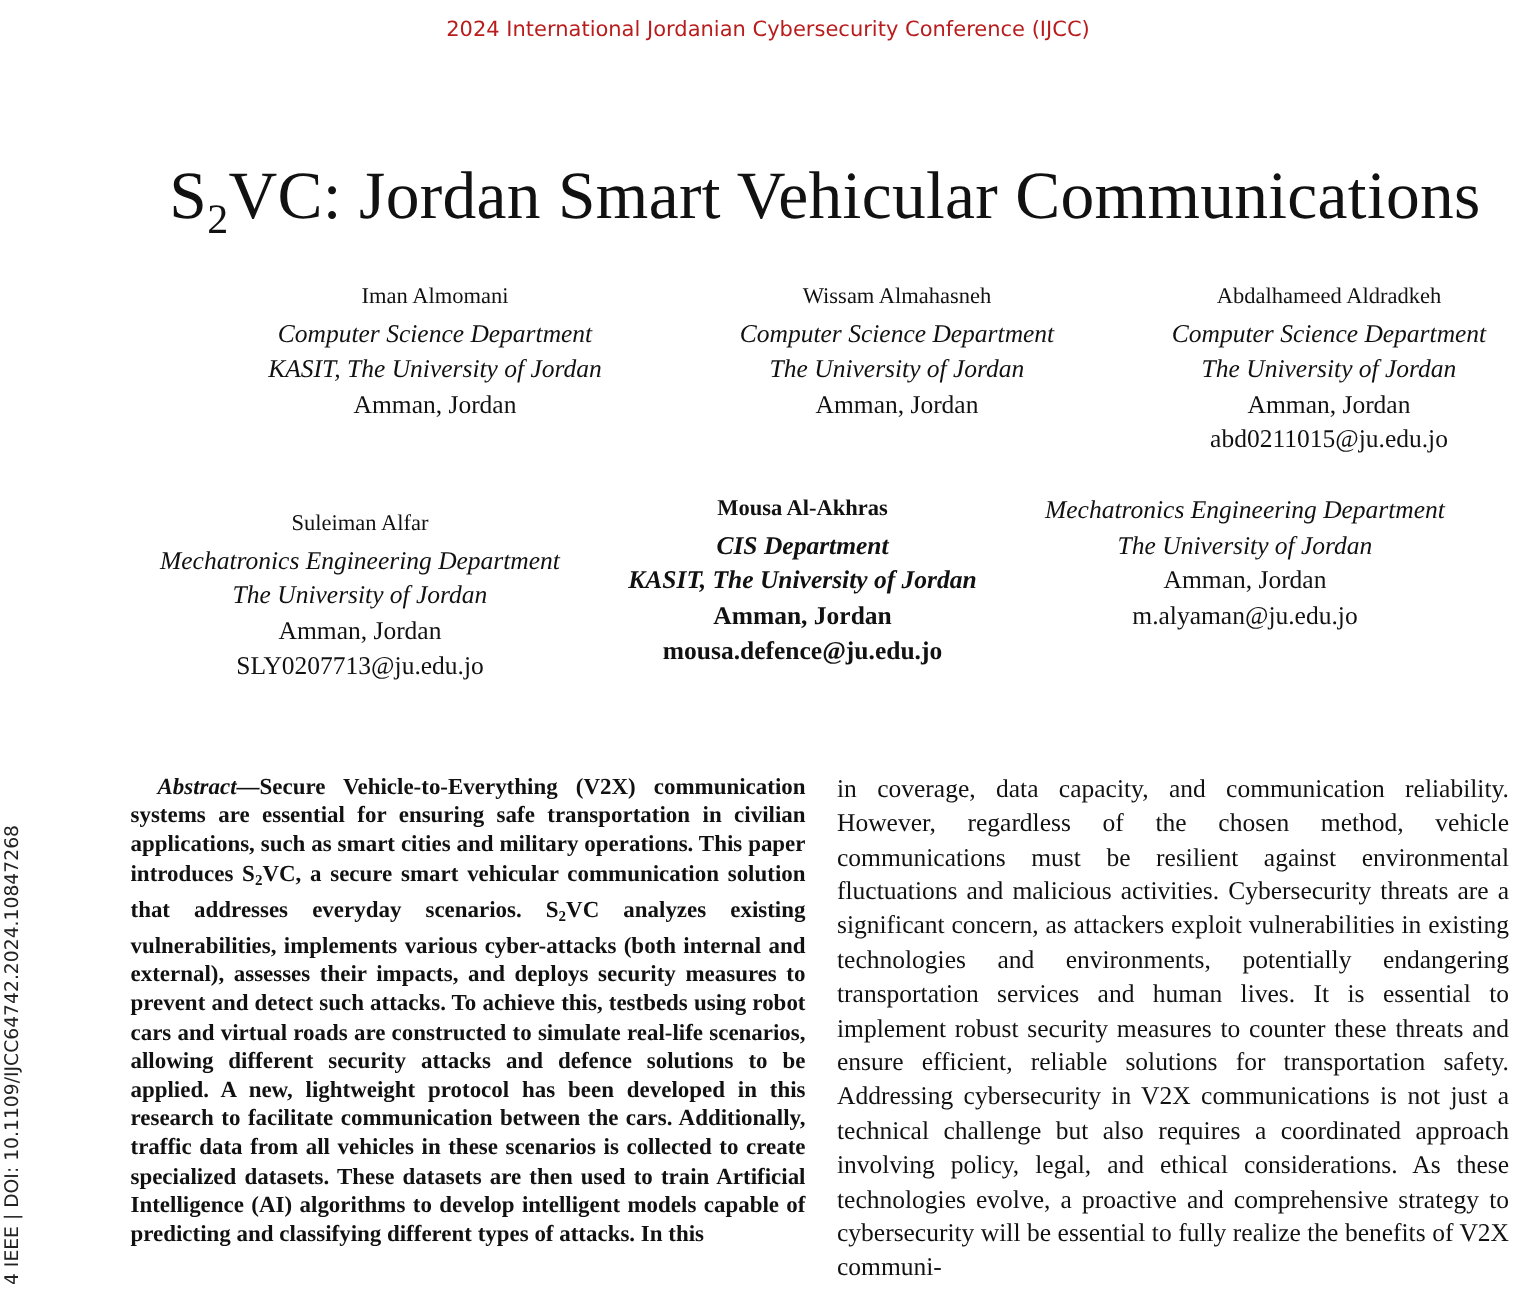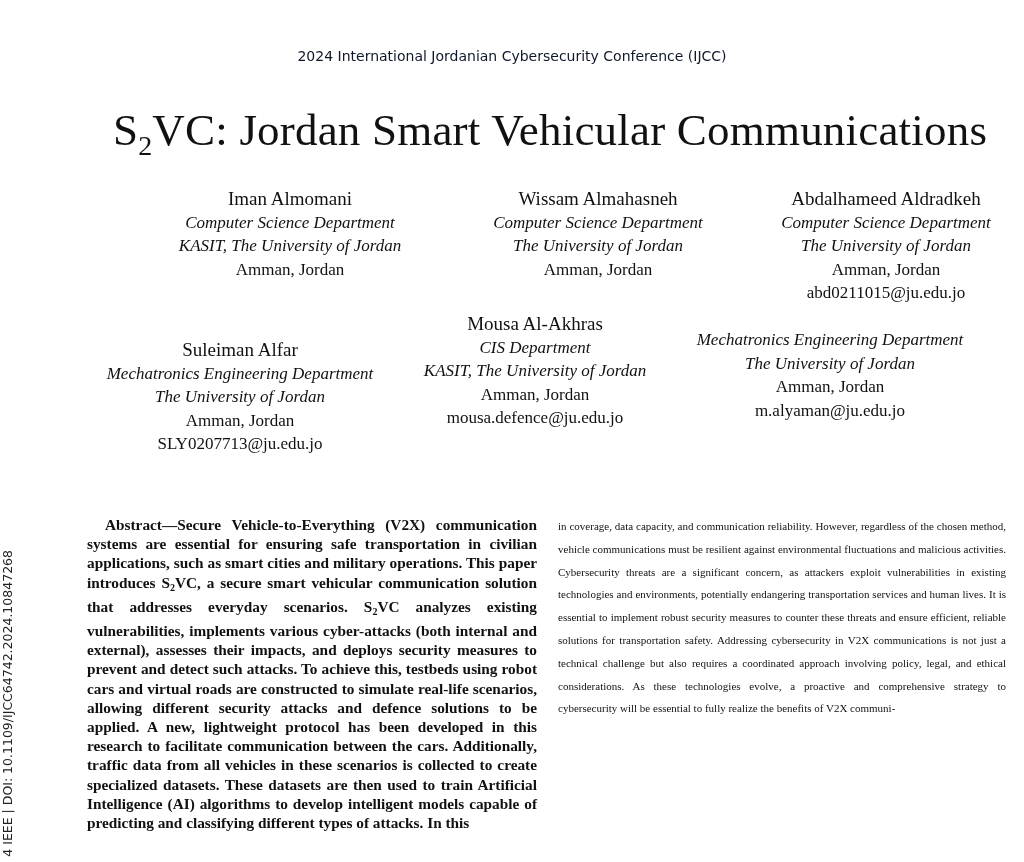--- a/index.html
+++ b/index.html
@@ -1,44 +1,44 @@
 <!DOCTYPE html>
 <html><head>
   <meta charset="utf-8">
   <style>
     html, body { margin: 0; padding: 0; background: #ffffff; }
     body { width: 1024px; height: 862px; position: relative; overflow: hidden; color: #111; }
     .header-line {
       position: absolute; top: 12px; left: 0; width: 1024px; text-align: center;
-      font-family: "DejaVu Sans", sans-serif; font-size: 14px; color: #0f172a; margin-top: 36px;
+      font-family: "DejaVu Sans", sans-serif; font-size: 14px; color: #b91c1c;
     }
     .title {
       position: absolute; top: 104px; left: 60px; width: 980px; text-align: center;
       font-family: "Liberation Serif", serif; font-size: 45px; letter-spacing: 0.2px; color: #111;
     }
     .title sub { font-size: 28px; vertical-align: -10px; }
     .author {
       position: absolute; text-align: center;
       font-family: "Liberation Serif", serif; font-size: 17px; line-height: 23.5px; color: #111;
     }
-    .author .name { font-size: 19px; }
+    .author .name { font-size: 15px; }
     .author .dept, .author .inst { font-style: italic; }
     .sidebar-doi {
       position: absolute; left: -150px; top: 700px; width: 320px; height: 20px;
       transform: rotate(-90deg); transform-origin: center;
       font-family: "DejaVu Sans", sans-serif; font-size: 12.5px; color: #222; white-space: nowrap; text-align: right;
     }
     .col {
       position: absolute; top: 515px; width: 450px;
       font-family: "Liberation Serif", serif; text-align: justify; color: #111;
     }
     .col-left { left: 87px; font-size: 15.3px; line-height: 19.2px; font-weight: bold; }
-    .col-left .label { font-weight: bold; }
+    .col-left .label { font-style: italic; font-weight: bold; }
     .col-left p { margin: 0; text-indent: 18px; }
-    .col-right { left: 558px; width: 448px; font-size: 11px; line-height: 22.8px; }
+    .col-right { left: 558px; width: 448px; font-size: 17px; line-height: 22.8px; }
     .col-right p { margin: 0; }
     .col p span.sub { font-size: 10px; vertical-align: -3px; }
   </style>
 </head>
 <body>
 
 <div class="header-line">2024 International Jordanian Cybersecurity Conference (IJCC)</div>
 
 <div class="title">
   <span>S</span><sub>2</sub><span>VC: Jordan Smart Vehicular Communications</span>
@@ -64,21 +64,21 @@
   <div>abd0211015@ju.edu.jo</div>
 </div>
 
 <div class="author" style="left:80px; top:328px; width:320px;margin-top:10px;">
   <div class="name">Suleiman Alfar</div>
   <div class="dept">Mechatronics Engineering Department</div>
   <div class="inst">The University of Jordan</div>
   <div>Amman, Jordan</div>
   <div>SLY0207713@ju.edu.jo</div>
 </div>
-<div class="author" style="left:385px; top:312px; width:300px;">
+<div class="author" style="left:385px; top:328px; width:300px;font-weight:bold;">
   <div class="name">Mousa Al-Akhras</div>
   <div class="dept">CIS Department</div>
   <div class="inst">KASIT, The University of Jordan</div>
   <div>Amman, Jordan</div>
   <div>mousa.defence@ju.edu.jo</div>
 </div>
 <div class="author" style="left:670px; top:328px; width:320px;">
   <div class="dept">Mechatronics Engineering Department</div>
   <div class="inst">The University of Jordan</div>
   <div>Amman, Jordan</div>

